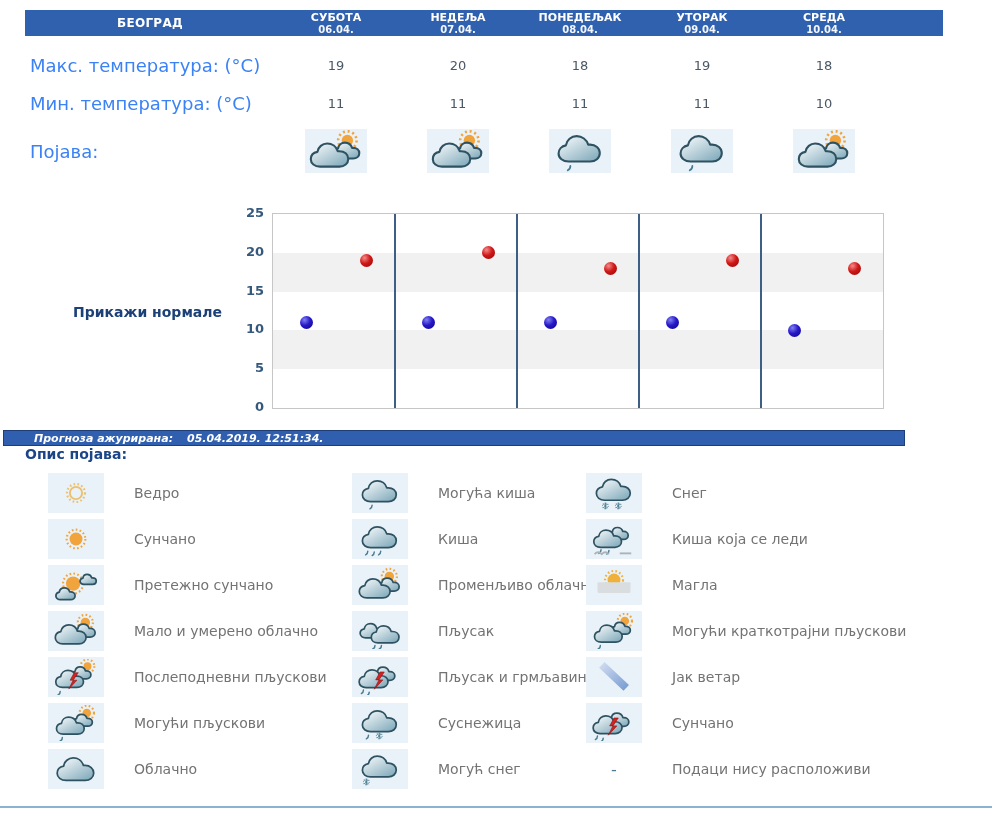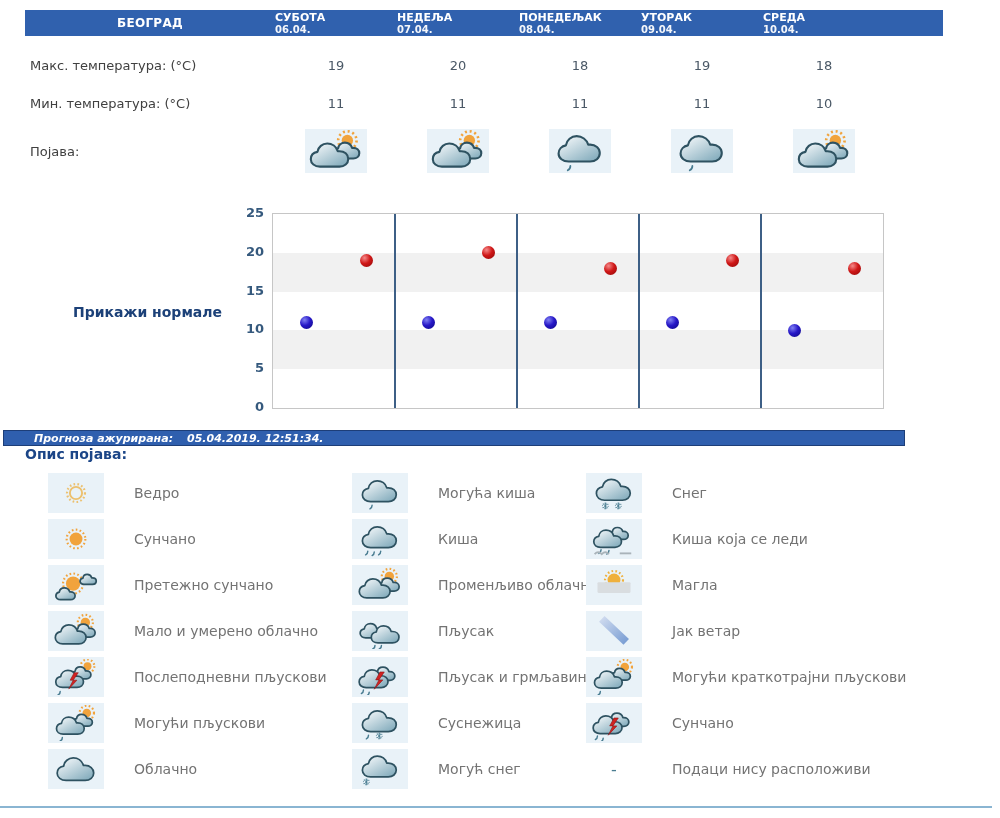--- a/index.html
+++ b/index.html
@@ -6,25 +6,25 @@
   .page{position:relative;width:1000px;height:818px;background:#fff;
         font-family:"DejaVu Sans","Liberation Sans",sans-serif;overflow:hidden;}
   .abs{position:absolute;}
 
   
   .fc-table{left:25px;top:10px;width:918px;}
   .fc-header{display:flex;height:26px;background:#3061ae;color:#fff;overflow:hidden;}
   .fc-city{width:250px;display:flex;align-items:center;justify-content:center;
            font-size:12px;font-weight:bold;letter-spacing:.3px;}
   .fc-days{display:flex;}
-  .day-cell{width:122px;text-align:left;padding-top:2px;line-height:12px;}
+  .day-cell{width:122px;text-align:center;padding-top:2px;line-height:12px;}
   .day-name{font-size:11px;font-weight:bold;display:block;}
   .day-date{font-size:10px;font-weight:bold;display:block;opacity:.95;}
   .fc-row{display:flex;align-items:center;}
-  .fc-label{width:250px;font-size:13px;color:#404040;padding-left:5px;box-sizing:border-box;}
+  .fc-label{width:250px;font-size:18px;color:#3b82f6;padding-left:5px;box-sizing:border-box;}
   .fc-vals{display:flex;}
   .vcell{width:122px;text-align:center;font-size:13px;color:#4a5866;}
   .icell{width:122px;display:flex;justify-content:center;}
   .icon-box{width:62px;height:44px;background:#e9f2f8;display:flex;
             align-items:center;justify-content:center;}
 
   
   .normals-link{left:50px;top:304px;width:195px;text-align:center;font-size:14px;
                 font-weight:bold;color:#1c4178;cursor:pointer;}
   .ytick{position:absolute;width:36px;text-align:right;font-size:13px;color:#35597d;font-weight:bold;}
@@ -671,50 +671,50 @@
             <defs>
               <linearGradient id="cg" x1="0" y1="0" x2="0.9" y2="1">
                 <stop offset="0" stop-color="#fdfeff"></stop>
                 <stop offset="1" stop-color="#7fa9ba"></stop>
               </linearGradient>
               <linearGradient id="wg" x1="0" y1="0" x2="1" y2="1">
                 <stop offset="0" stop-color="#cdd9ee"></stop>
                 <stop offset="1" stop-color="#7b9fd4"></stop>
               </linearGradient>
             </defs>
-            <path d="M15 7 49 39" stroke="url(#wg)" stroke-width="11"></path>
-          </svg>
-        </span>
-        <span class="litext">Јак ветар</span>
-      </div>
-      <div class="li">
-        <span class="libox">
-          <svg viewBox="0 0 64 48" width="46" height="36">
-            <defs>
-              <linearGradient id="cg" x1="0" y1="0" x2="0.9" y2="1">
-                <stop offset="0" stop-color="#fdfeff"></stop>
-                <stop offset="1" stop-color="#7fa9ba"></stop>
-              </linearGradient>
-              <linearGradient id="wg" x1="0" y1="0" x2="1" y2="1">
-                <stop offset="0" stop-color="#cdd9ee"></stop>
-                <stop offset="1" stop-color="#7b9fd4"></stop>
-              </linearGradient>
-            </defs>
             <circle cx="47" cy="10" r="10" fill="none" stroke="#f1a33c" stroke-width="3" stroke-dasharray="2.3 3.2"></circle>
             <circle cx="47" cy="10" r="6" fill="#f1a33c"></circle>
             <g transform="translate(26 8) scale(0.5)">
               <path d="M17 41C9.5 41 4 36.5 4 30.5 4 25 8 21 13.5 20 14.5 13 20.5 8 27.5 8c7 0 13 4.5 15 11h2.5c7 0 12.5 4.5 12.5 11S52 41 45 41Z" fill="url(#cg)" stroke="#2e5261" stroke-width="4.8" stroke-linejoin="round"></path>
             </g>
             <g transform="translate(2 10) scale(0.72)">
               <path d="M17 41C9.5 41 4 36.5 4 30.5 4 25 8 21 13.5 20 14.5 13 20.5 8 27.5 8c7 0 13 4.5 15 11h2.5c7 0 12.5 4.5 12.5 11S52 41 45 41Z" fill="url(#cg)" stroke="#2e5261" stroke-width="3.3333333333333335" stroke-linejoin="round"></path>
             </g>
             <path d="M13 44c0 2.5-1 4-3 5" fill="none" stroke="#477b90" stroke-width="2" stroke-linecap="round"></path>
           </svg>
         </span>
         <span class="litext">Могући краткотрајни пљускови</span>
+      </div>
+      <div class="li">
+        <span class="libox">
+          <svg viewBox="0 0 64 48" width="46" height="36">
+            <defs>
+              <linearGradient id="cg" x1="0" y1="0" x2="0.9" y2="1">
+                <stop offset="0" stop-color="#fdfeff"></stop>
+                <stop offset="1" stop-color="#7fa9ba"></stop>
+              </linearGradient>
+              <linearGradient id="wg" x1="0" y1="0" x2="1" y2="1">
+                <stop offset="0" stop-color="#cdd9ee"></stop>
+                <stop offset="1" stop-color="#7b9fd4"></stop>
+              </linearGradient>
+            </defs>
+            <path d="M15 7 49 39" stroke="url(#wg)" stroke-width="11"></path>
+          </svg>
+        </span>
+        <span class="litext">Јак ветар</span>
       </div>
       <div class="li">
         <span class="libox">
           <svg viewBox="0 0 64 48" width="46" height="36">
             <defs>
               <linearGradient id="cg" x1="0" y1="0" x2="0.9" y2="1">
                 <stop offset="0" stop-color="#fdfeff"></stop>
                 <stop offset="1" stop-color="#7fa9ba"></stop>
               </linearGradient>
               <linearGradient id="wg" x1="0" y1="0" x2="1" y2="1">

